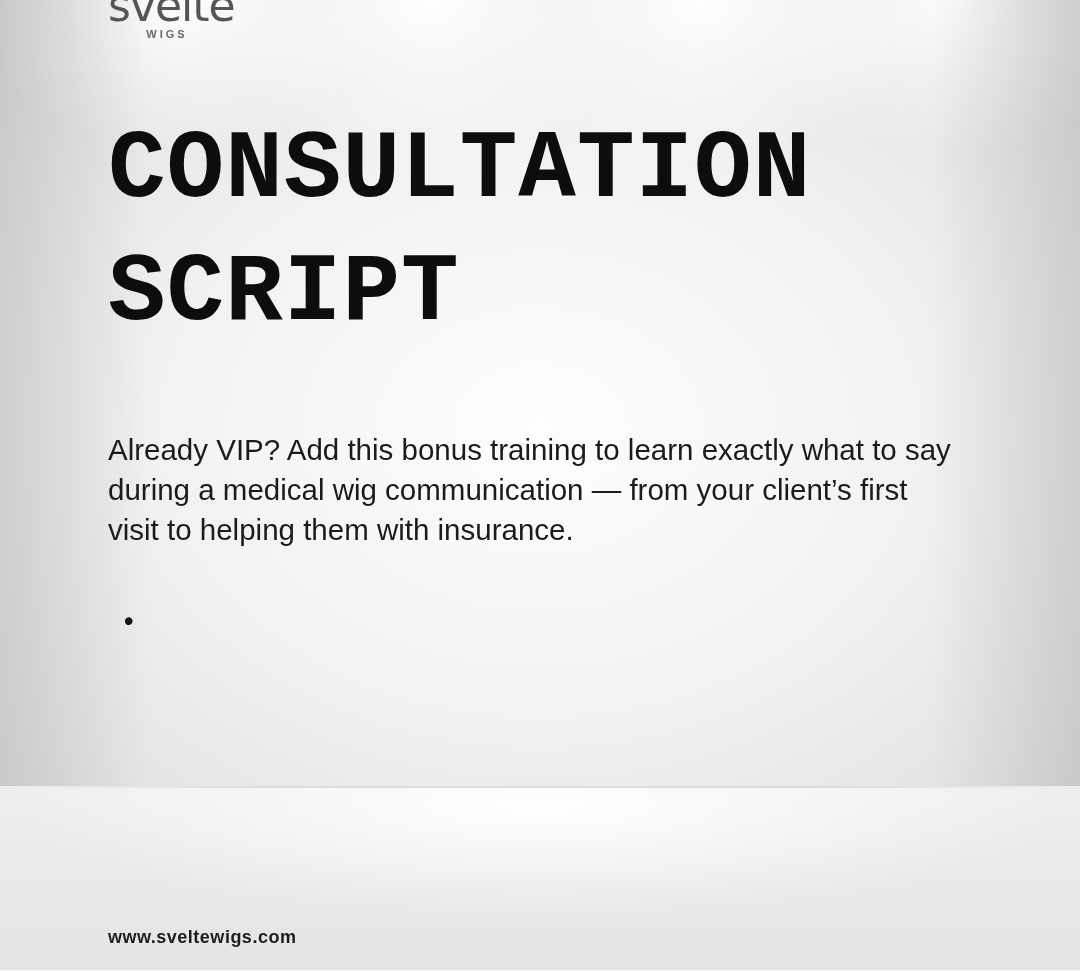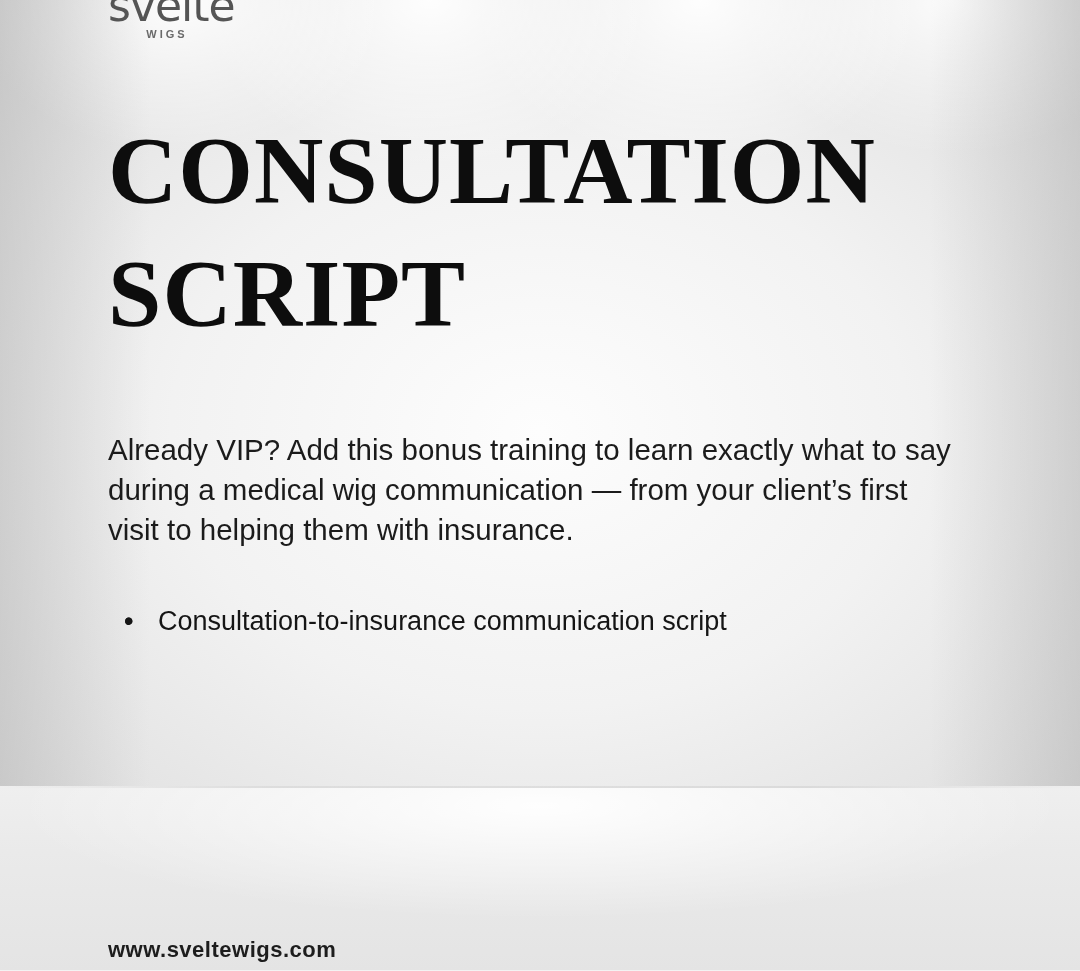--- a/index.html
+++ b/index.html
@@ -98,21 +98,21 @@
     color: #6a6a6a;
     font-weight: 600;
   }
 
   .headline {
     position: absolute;
     top: 110px;
     left: 108px;
     width: 900px;
     margin: 0;
-    font-family: Liberation Serif, serif;
+    font-family: Liberation Mono, monospace;
     font-weight: 700;
     font-size: 96px;
     line-height: 1.28;
     letter-spacing: 1px;
     color: #0d0d0d;
     text-transform: uppercase;
   }
 
   .subhead {
     position: absolute;
@@ -146,22 +146,22 @@
     left: -34px;
     top: 0;
     font-size: 27px;
     line-height: 1.48;
     color: #151515;
   }
 
   .website {
     position: absolute;
     left: 108px;
-    bottom: 8px;
-    font-size: 22px;
+    bottom: 23px;
+    font-size: 18px;
     font-weight: 700;
     letter-spacing: 0.5px;
     color: #1d1d1d;
     text-align: center;
   }
 </style>
 </head>
 <body>
 
 <div class="poster">
@@ -179,20 +179,19 @@
     <h1 class="headline">CONSULTATION SCRIPT</h1>
 
     <p class="subhead">Already VIP? Add this bonus training to learn exactly what to say during a medical wig communication — from your client’s first visit to helping them with insurance.</p>
 
     <ul class="bullets">
       <li>
         <span class="dot">•</span>
       </li>
       <li>
         <span class="dot">•</span>
-        <span>Consultation-to-insurance communication script</span>
       </li>
     </ul>
 
     <div class="website">www.sveltewigs.com</div>
 
   </div>
 </div>
 
 </body></html>

